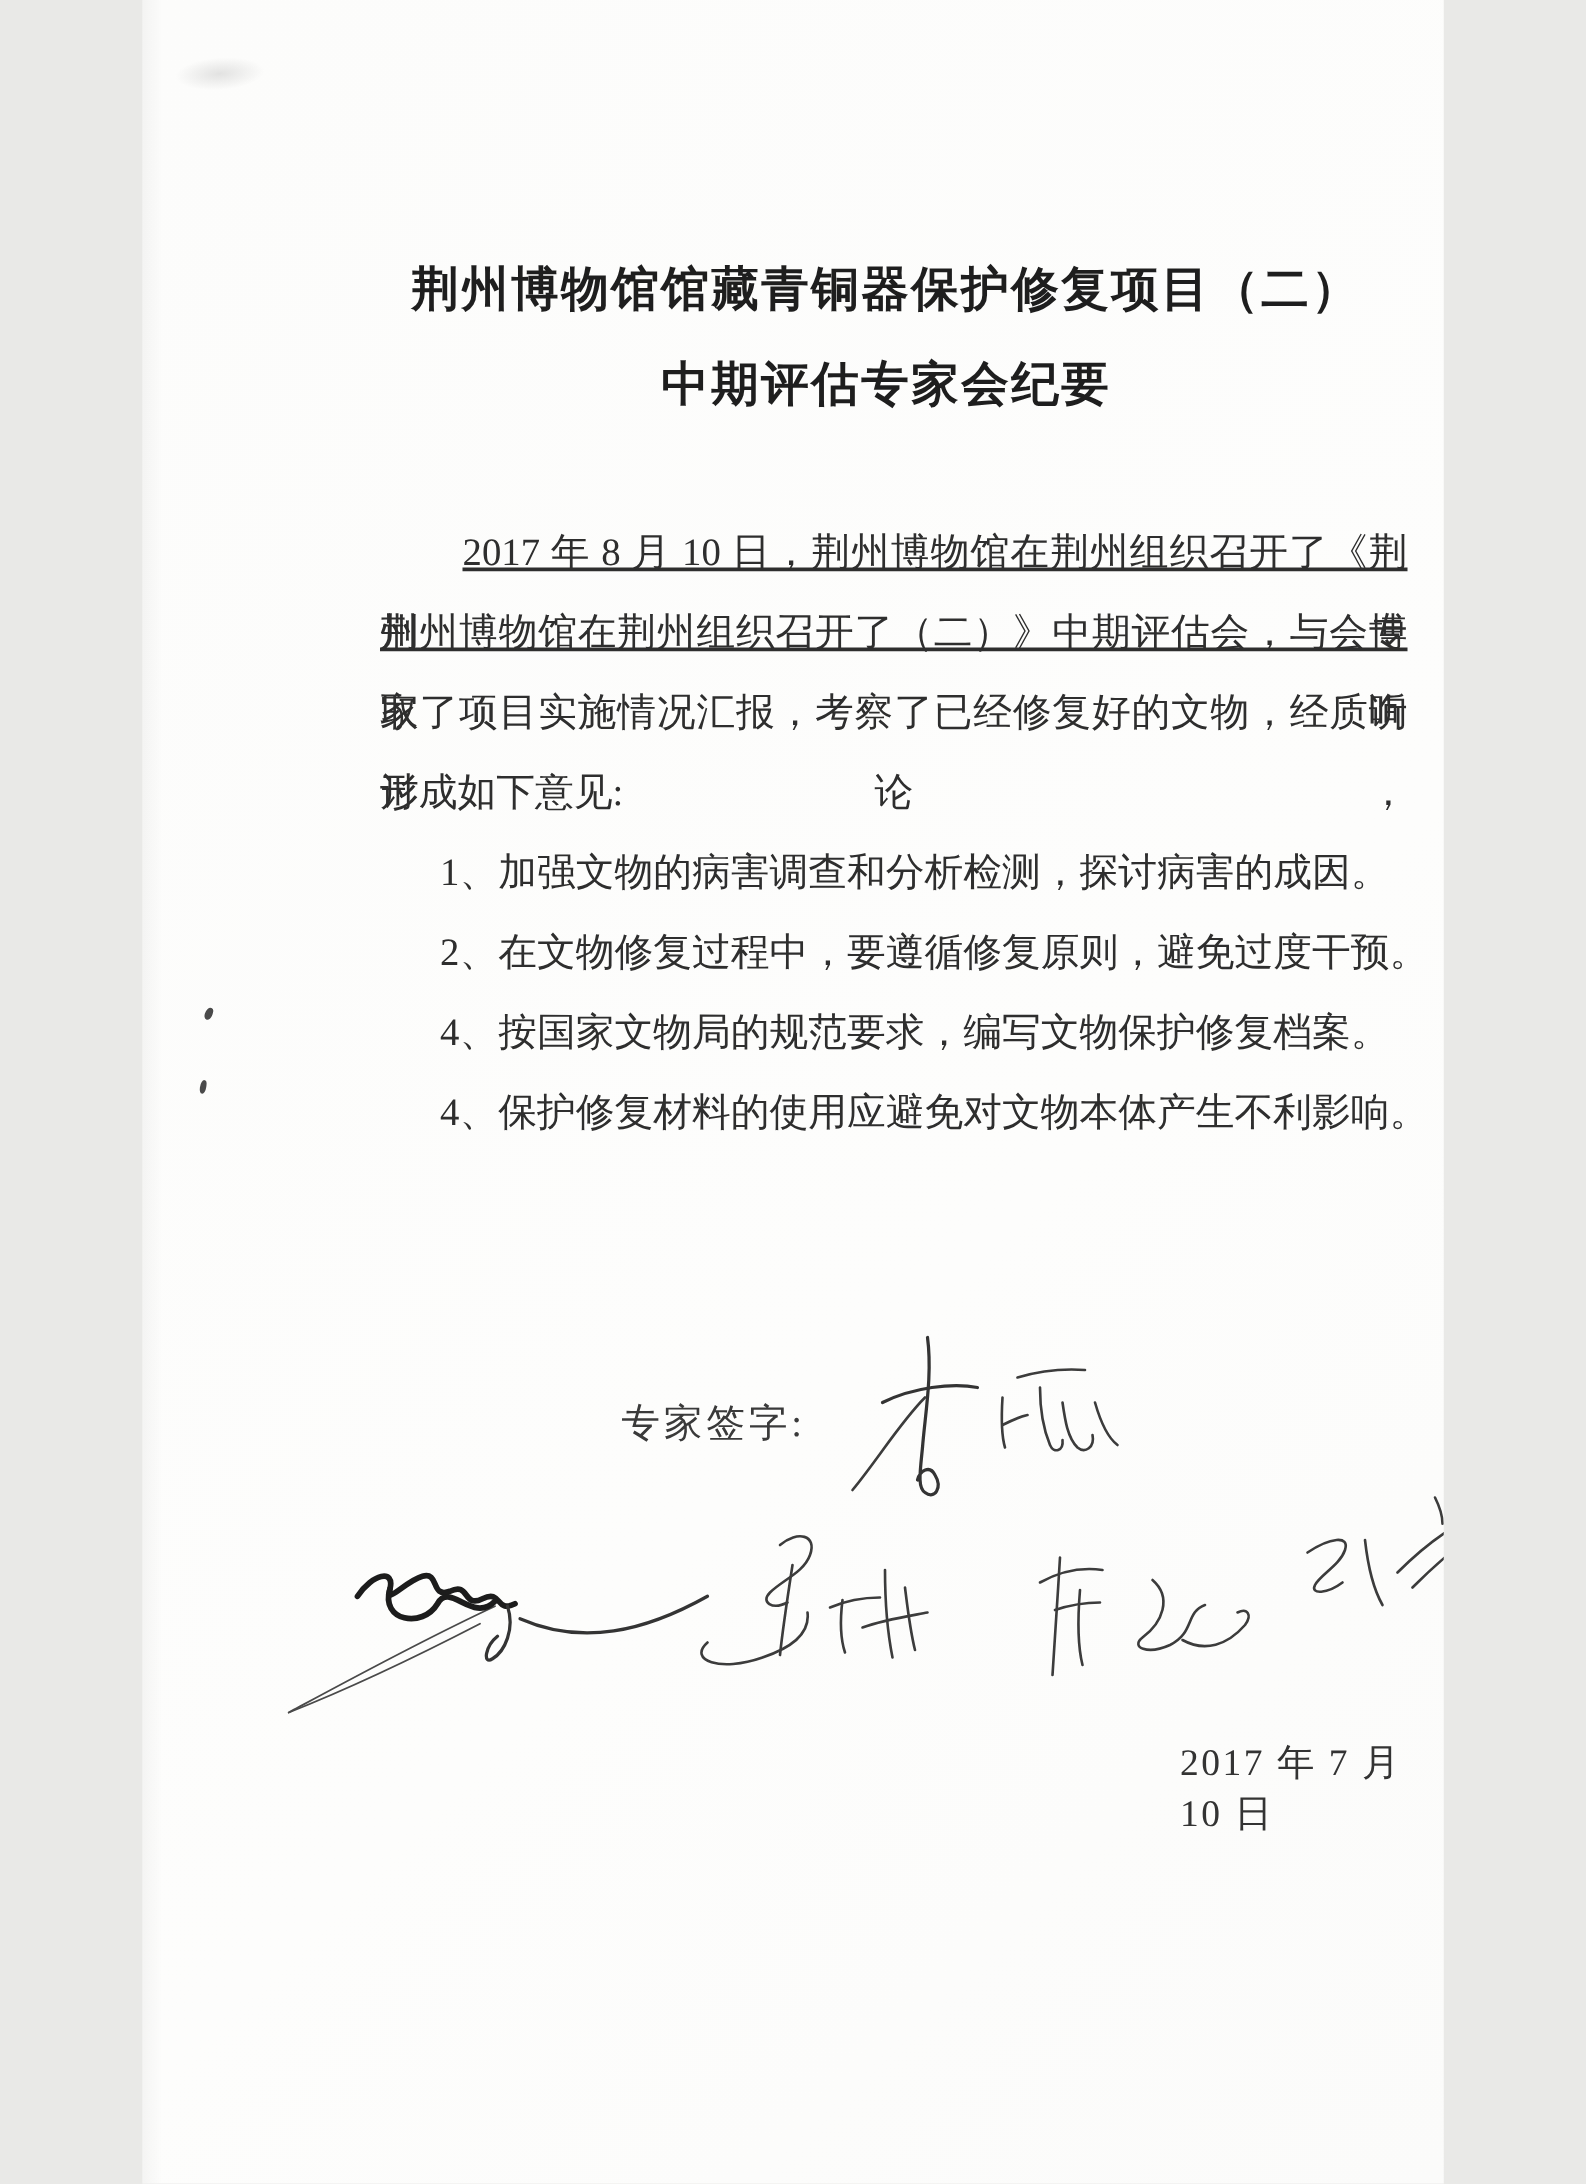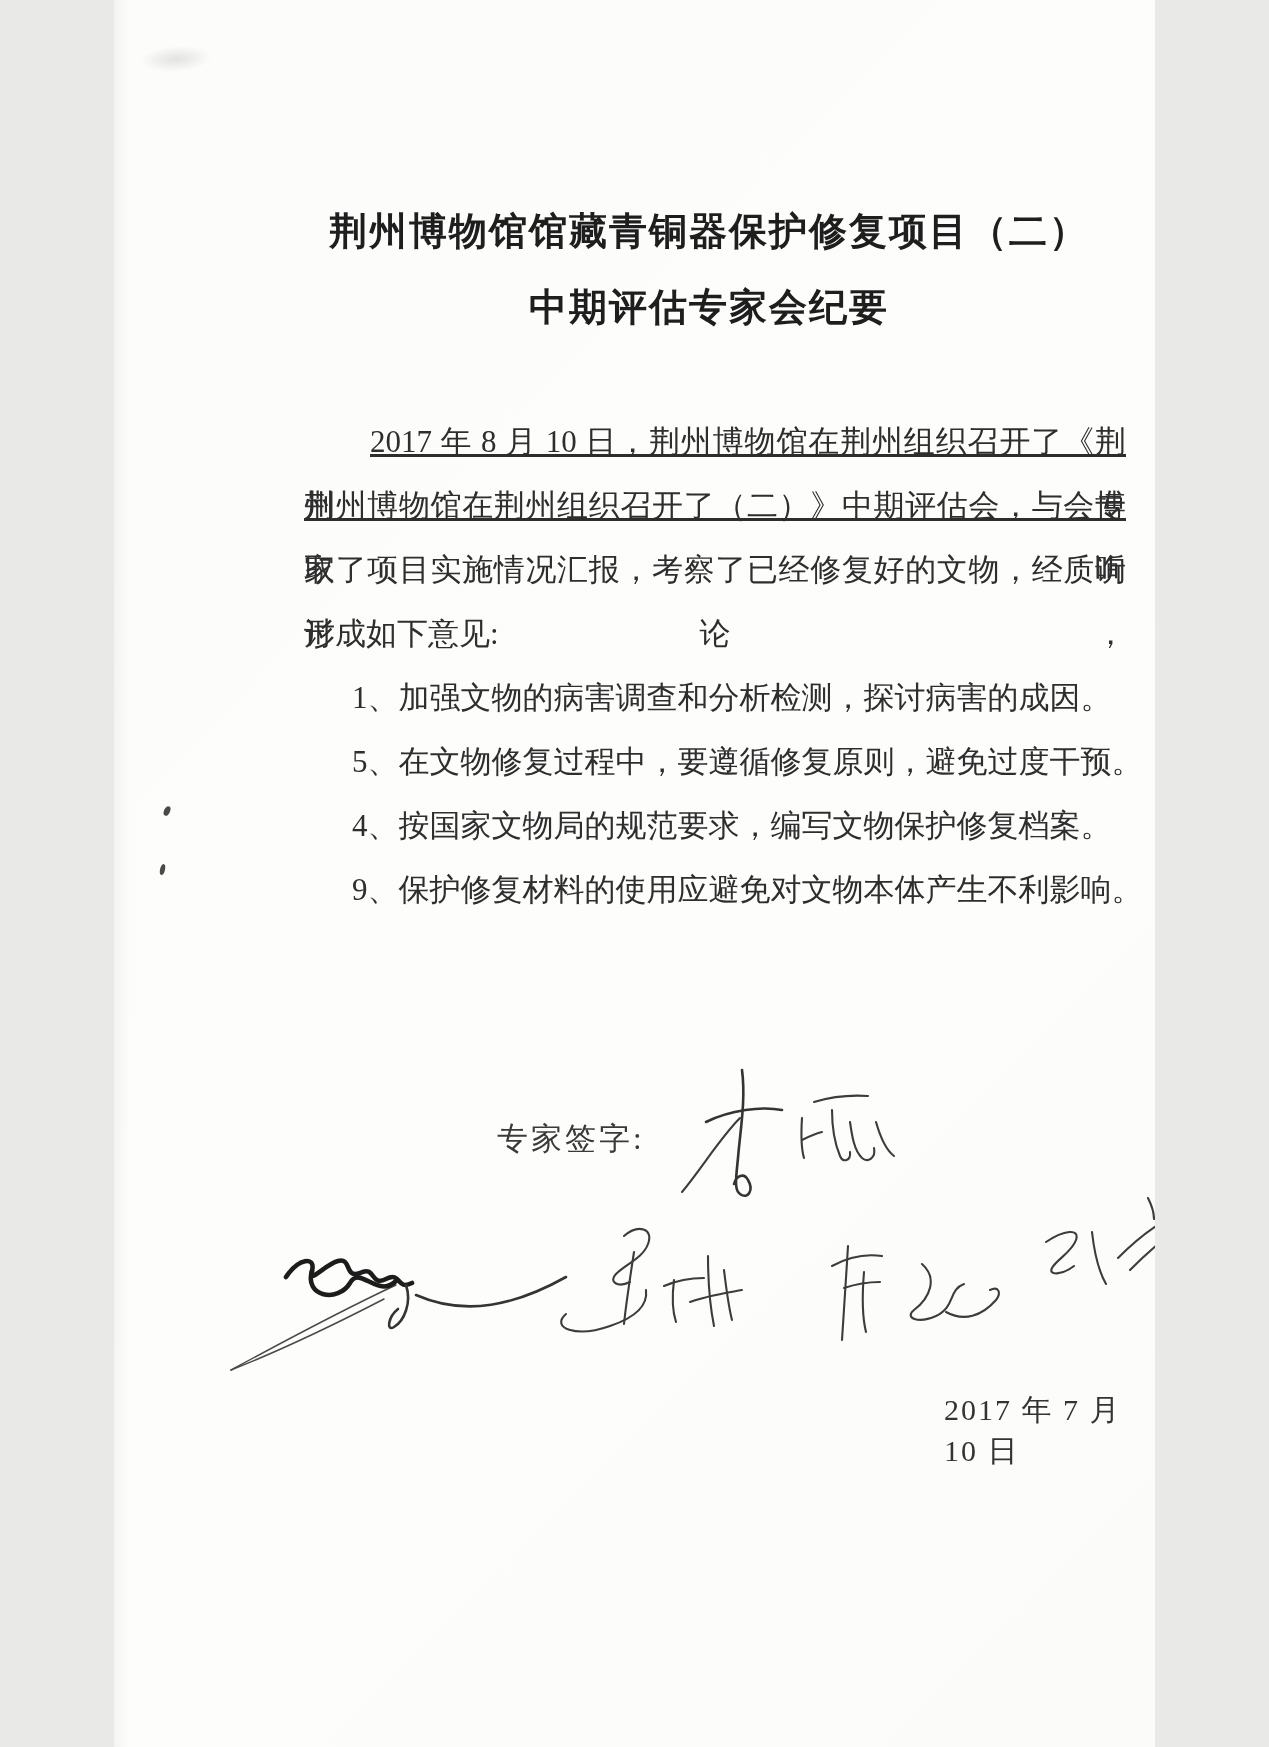--- a/index.html
+++ b/index.html
@@ -112,23 +112,23 @@
 
   <div class="title l1">荆州博物馆馆藏青铜器保护修复项目（二）</div>
   <div class="title l2">中期评估专家会纪要</div>
 
   <div class="body-block">
     <div class="line fill indent">2017 年 8 月 10 日，荆州博物馆在荆州组织召开了《荆州博</div>
     <div class="line fill">荆州博物馆在荆州组织召开了（二）》中期评估会，与会专家听</div>
     <div class="line fill">取了项目实施情况汇报，考察了已经修复好的文物，经质询讨论，</div>
     <div class="line">形成如下意见:</div>
     <div class="line item">1、加强文物的病害调查和分析检测，探讨病害的成因。</div>
-    <div class="line item">5、在文物修复过程中，要遵循修复原则，避免过度干预。</div>
+    <div class="line item">2、在文物修复过程中，要遵循修复原则，避免过度干预。</div>
     <div class="line item">4、按国家文物局的规范要求，编写文物保护修复档案。</div>
-    <div class="line item">9、保护修复材料的使用应避免对文物本体产生不利影响。</div>
+    <div class="line item">4、保护修复材料的使用应避免对文物本体产生不利影响。</div>
   </div>
 
   <div class="sign-label">专家签字:</div>
 
   <svg class="sig" style="left:540px; top:1066px;" width="245" height="135" viewBox="0 0 245 135">
     <path class="mid" d="M88,4 C92,34 86,66 84,92 C82,112 80,124 86,128 C94,134 100,124 94,114 C90,106 82,110 80,118"></path>
     <path class="thin" d="M28,126 C48,102 66,72 86,52"></path>
     <path class="mid" d="M52,56 C76,44 108,40 128,44"></path>
     <path class="thin" d="M148,52 C147,68 147,82 150,92"></path>
     <path class="thin" d="M148,74 C156,70 163,67 168,66"></path>

